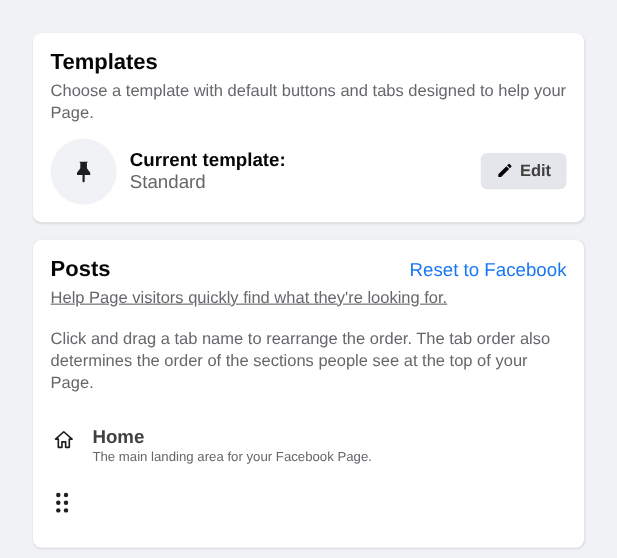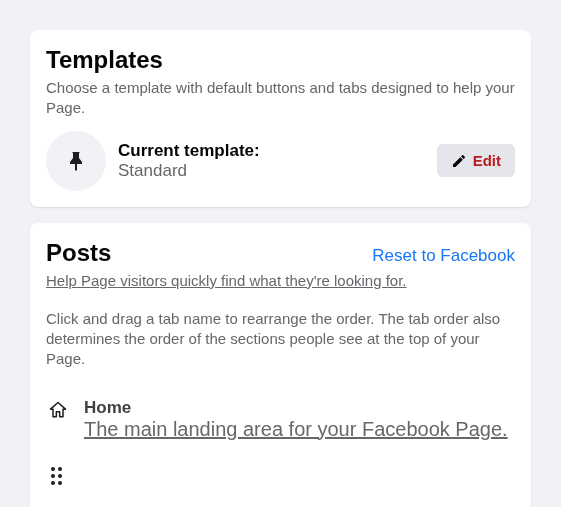--- a/index.html
+++ b/index.html
@@ -16,21 +16,21 @@
       padding: 30px 30px 0 30px;
     }
     .card {
       background: #fff;
       border-radius: 8px;
       box-shadow: 0 1px 2px rgba(0,0,0,0.1);
       padding: 16px;
       margin-bottom: 16px;
     }
     .section-title {
-      font-size: 24px;
+      font-size: 20px;
       font-weight: 700;
       color: #050505;
       margin-bottom: 4px;
     }
     .section-desc {
       font-size: 15px;
       color: #65676b;
       line-height: 1.35;
       margin-bottom: 12px;
     }
@@ -66,23 +66,23 @@
       font-size: 17px;
       color: #65676b;
     }
     .edit-button {
       background: #e4e6eb;
       border: none;
       border-radius: 6px;
       padding: 8px 14px;
       font-size: 15px;
       font-weight: 600;
-      color: #b91c1c;
-      display: flex;
-      align-items: flex-end;
+      color: #404040;
+      display: flex;
+      align-items: flex-start;
       gap: 6px;
       cursor: pointer;
       font-family: inherit;
     }
     .edit-button svg {
       width: 16px;
       height: 16px;
       fill: #050505;
     }
     .tabs-header {
@@ -136,23 +136,22 @@
     }
     .tab-text {
       flex: 1;
     }
     .tab-name {
       font-size: 17px;
       font-weight: 600;
       color: #404040;
     }
     .tab-desc {
-      font-size: 20px;
-      color: #65676b;
-      text-decoration: underline;
+      font-size: 12px;
+      color: #65676b;
     }
   </style>
 </head>
 <body>
 
 <div class="card">
   <div class="section-title">Templates</div>
   <div class="section-desc">Choose a template with default buttons and tabs designed to help your Page.</div>
   <div class="template-row">
     <div class="circle-icon">

